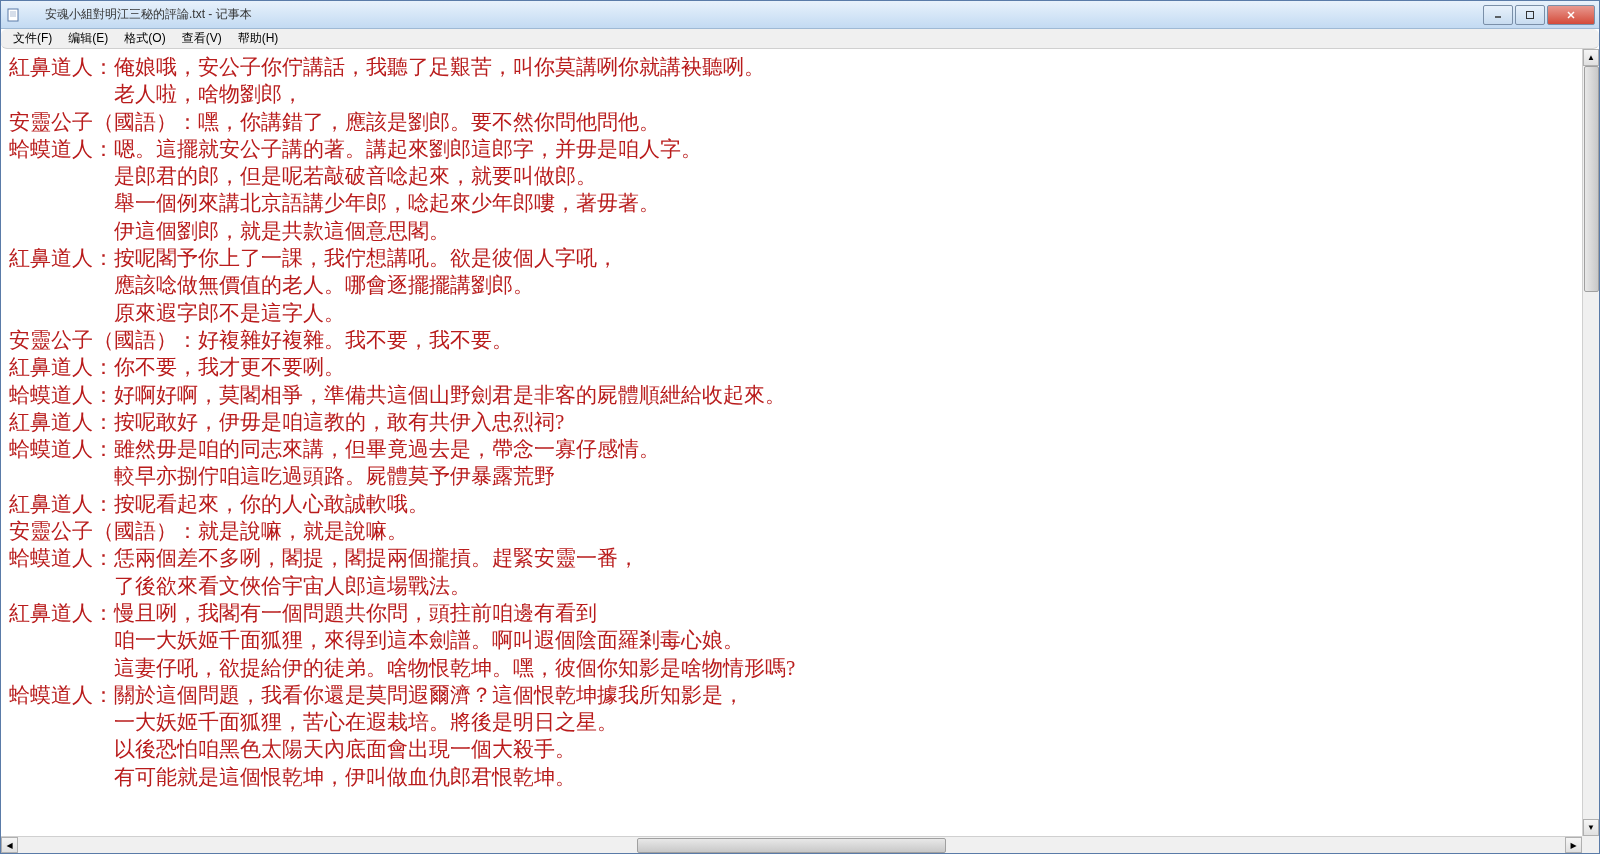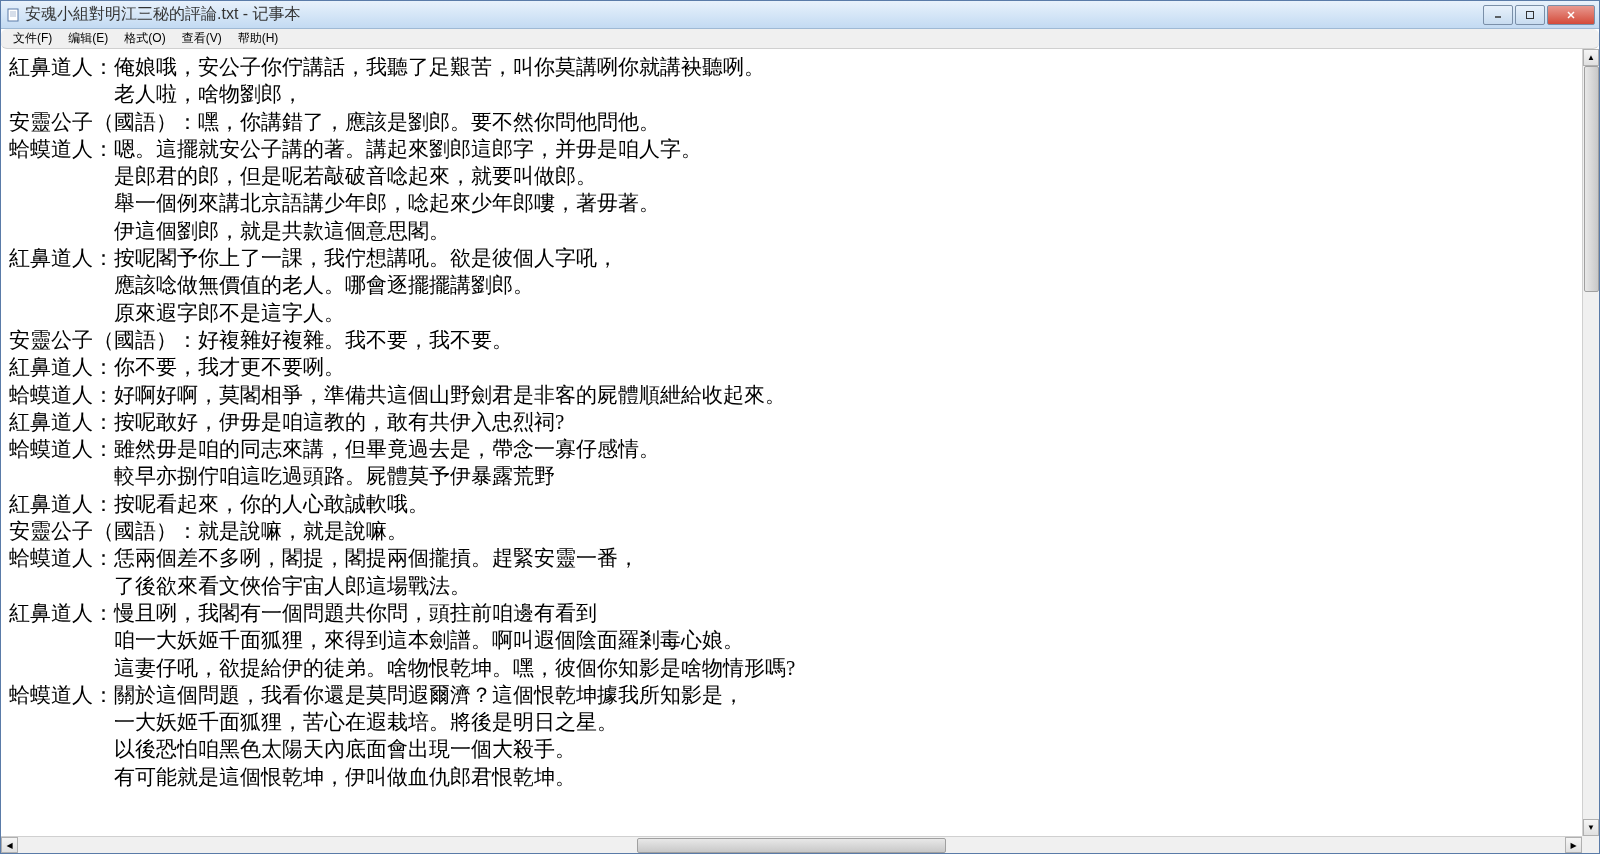--- a/index.html
+++ b/index.html
@@ -30,23 +30,24 @@
     }
     .title-bar-icon {
       width: 16px;
       height: 16px;
       margin-right: 4px;
       display: flex;
       align-items: center;
       justify-content: center;
     }
     .title-text {
-      font-size: 16px;
+      font-size: 12px;
       color: #333;
       flex: 1;
+      margin-left: 20px;
     }
     .window-controls {
       display: flex;
       gap: 2px;
     }
     .window-btn {
       width: 30px;
       height: 20px;
       border: 1px solid #7a8fa8;
       border-radius: 2px;
@@ -86,21 +87,21 @@
       overflow: hidden;
     }
     .text-content {
       flex: 1;
       padding: 5px 8px;
       font-family: "SimSun", "MingLiU", serif;
       font-size: 21px;
       line-height: 1.3;
       white-space: pre;
       overflow: hidden;
-      color: #000000;
+      color: #b91c1c;
       letter-spacing: 0px;
     }
     .scrollbar-v {
       width: 17px;
       background: #f0f0f0;
       border-left: 1px solid #d0d0d0;
       display: flex;
       flex-direction: column;
     }
     .scroll-arrow {

